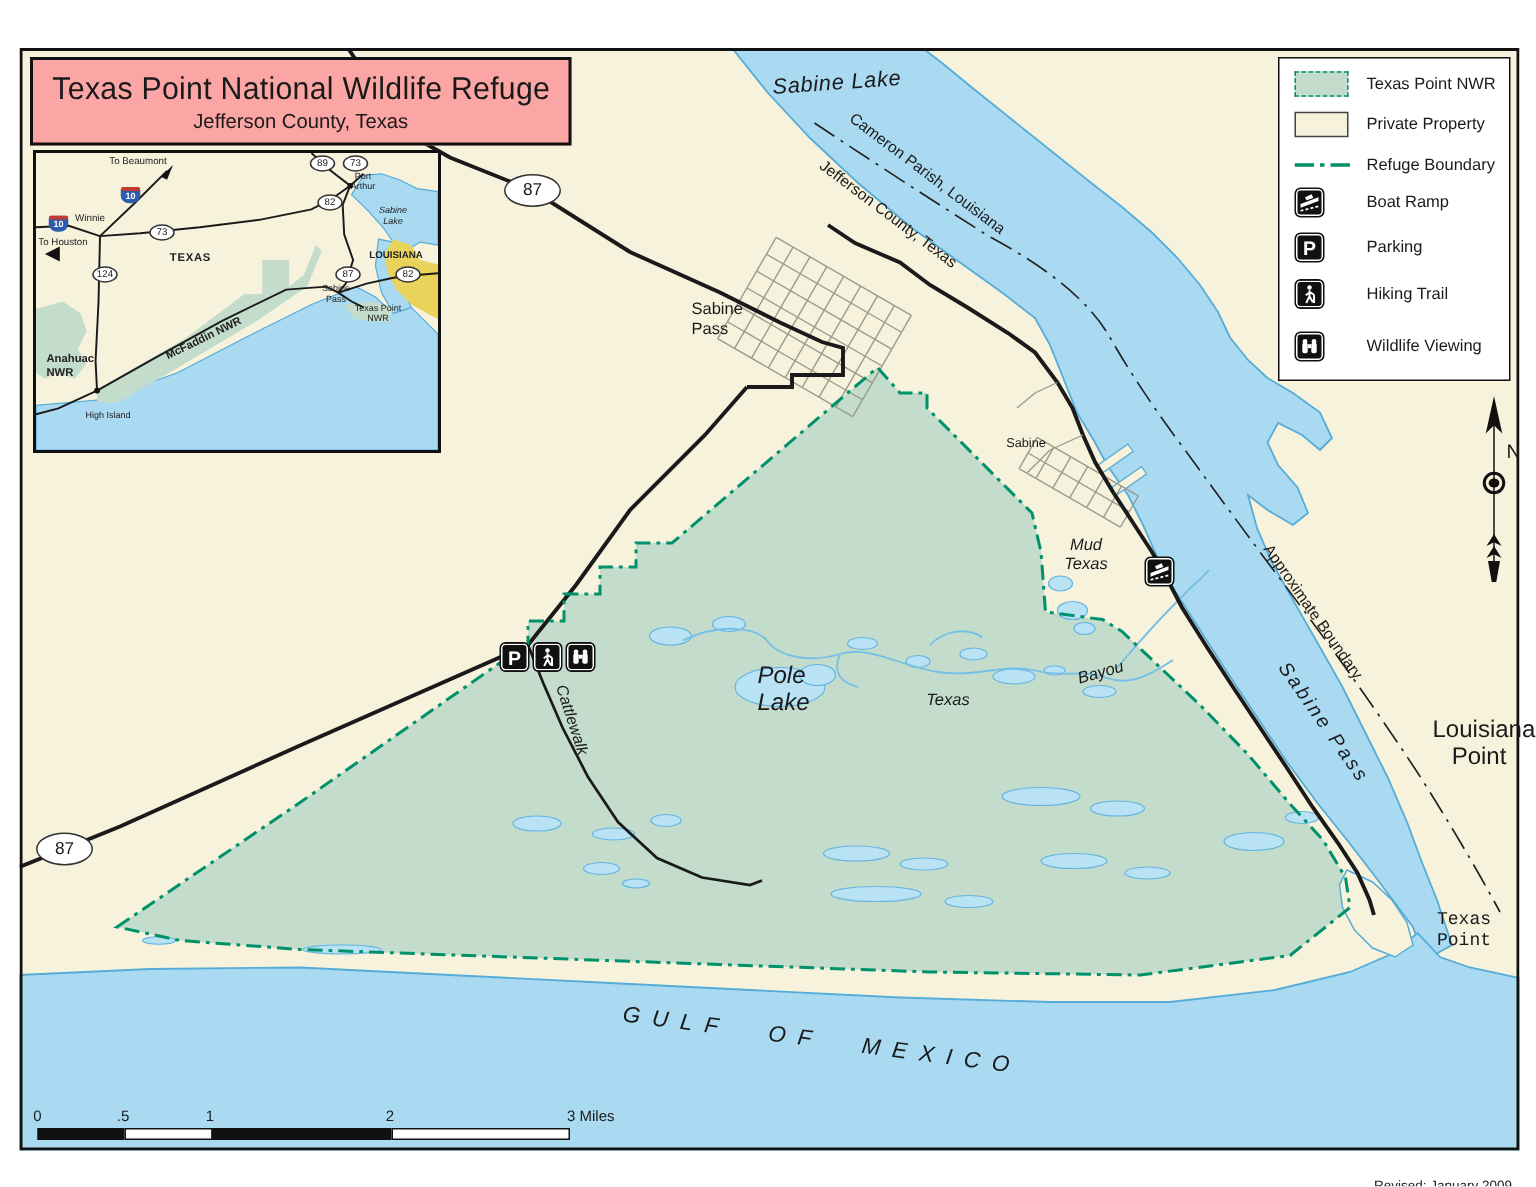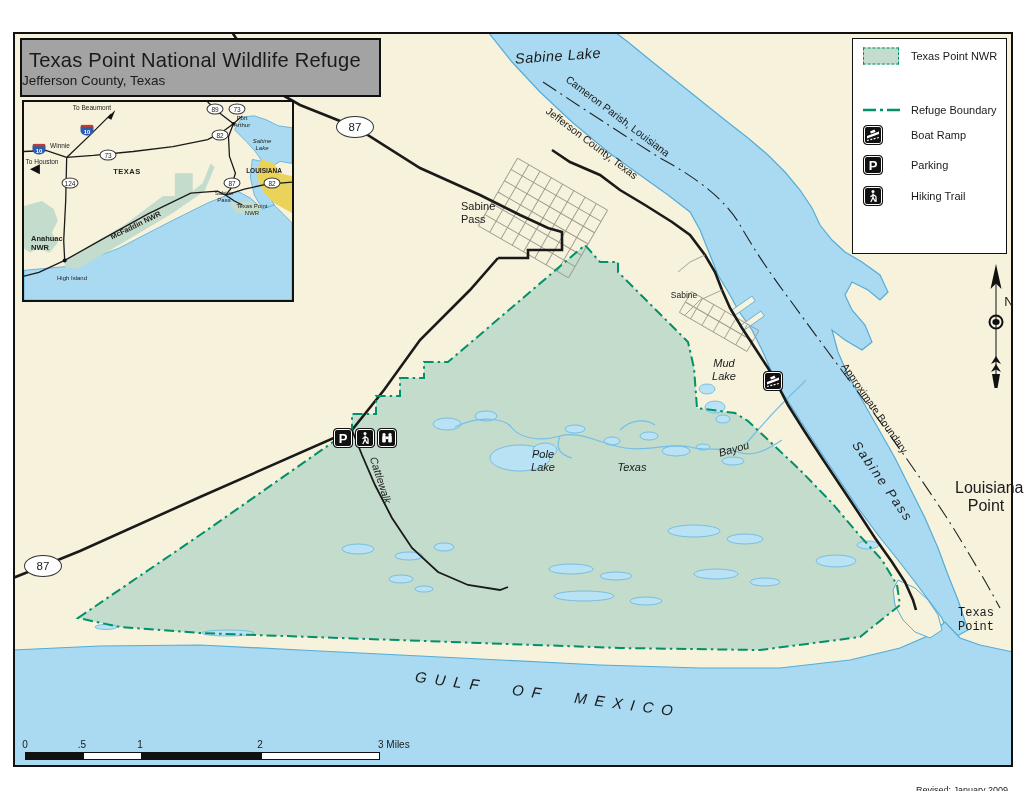--- a/index.html
+++ b/index.html
@@ -3,22 +3,22 @@
 <meta charset="utf-8">
 <style>
   html,body{margin:0;padding:0;background:#ffffff;}
   #page{position:relative;width:1024px;height:791px;background:#ffffff;overflow:hidden;
         font-family:"Liberation Sans",sans-serif;color:#1a1a1a;}
   .abs{position:absolute;}
   .lbl{position:absolute;transform:translate(-50%,-50%);white-space:nowrap;color:#1a1a1a;line-height:1.15;}
   .lbl.wrap{white-space:normal;text-align:center;}
   .it{font-style:italic;}
   
-  #title-box{left:20px;top:38px;width:357px;height:55px;background:#a3a3a3;border:2px solid #111;
-             display:flex;flex-direction:column;align-items:flex-start;justify-content:center;z-index:30;}
+  #title-box{left:20px;top:38px;width:357px;height:55px;background:#fca5a5;border:2px solid #111;
+             display:flex;flex-direction:column;align-items:center;justify-content:center;z-index:30;}
   #title-box .t1{font-size:21px;letter-spacing:.2px;transform:scaleX(.96);}
   #title-box .t2{font-size:13.5px;margin-top:1px;}
   
   #inset-box{left:22px;top:100px;width:268px;height:198px;background:#F6F2DC;border:2px solid #111;z-index:25;}
   #inset-box .lbl{color:#222;}
   .oval{position:absolute;transform:translate(-50%,-50%);background:#fff;border:1px solid #333;border-radius:50%;
         display:flex;align-items:center;justify-content:center;}
   .oval.small{width:15px;height:9px;font-size:6.5px;}
   .oval.big{width:36px;height:20px;font-size:11.5px;z-index:22;}
   .i10{position:absolute;transform:translate(-50%,-50%);width:13px;height:11px;background:#2B5CAD;color:#fff;
@@ -179,20 +179,24 @@
 <div id="title-box" class="abs">
   <div class="t1">Texas Point National Wildlife Refuge</div>
   <div class="t2">Jefferson County, Texas</div>
 </div>
 
 <div id="legend-box" class="abs">
   <div class="lg-row" style="top:5px;">
     <div class="lg-ic swatch" style="background:#C4DCCB;border:1.5px dashed #00916B;"></div>
     <div class="lg-tx">Texas Point NWR</div>
   </div>
+  <div class="lg-row" style="top:32px;">
+    <div class="lg-ic swatch" style="background:#F6F2DC;border:1px solid #444;"></div>
+    <div class="lg-tx">Private Property</div>
+  </div>
   <div class="lg-row" style="top:59px;">
     <div class="lg-ic">
       <svg width="40" height="6" viewBox="0 0 40 6">
             <line x1="0" y1="3" x2="40" y2="3" stroke="#00916B" stroke-width="2.4" stroke-dasharray="13 4 3 4"></line>
           </svg>
     </div>
     <div class="lg-tx">Refuge Boundary</div>
   </div>
   <div class="lg-row" style="top:84px;">
     <div class="lg-ic picon">
@@ -211,20 +215,32 @@
     <div class="lg-tx">Parking</div>
   </div>
   <div class="lg-row" style="top:145px;padding-left:48px;">
     <div class="lg-ic picon">
       <svg width="14" height="14" viewBox="0 0 14 14" stroke="#fff" fill="none" stroke-width="1.3">
         <circle cx="7" cy="2.6" r="1.5" fill="#fff" stroke="none"></circle>
         <path d="M7,4.5 L7,8.5 M7,8.5 L4.8,13 M7,8.5 L9.2,12.5 M7,5.5 L10,7.5 M10,7.5 L10,13 M7,6 L4.5,7.8"></path>
       </svg>
     </div>
     <div class="lg-tx">Hiking Trail</div>
+  </div>
+  <div class="lg-row" style="top:180px;">
+    <div class="lg-ic picon">
+      <svg width="14" height="14" viewBox="0 0 14 14" fill="#fff">
+        <circle cx="4" cy="3.6" r="1.6"></circle>
+            <circle cx="10" cy="3.6" r="1.6"></circle>
+        <rect x="2.2" y="4.5" width="3.6" height="7" rx="1.2"></rect>
+        <rect x="8.2" y="4.5" width="3.6" height="7" rx="1.2"></rect>
+        <rect x="5.8" y="5.5" width="2.4" height="2.6"></rect>
+      </svg>
+    </div>
+    <div class="lg-tx">Wildlife Viewing</div>
   </div>
 </div>
 
 <div id="inset-box" class="abs">
   <svg width="268" height="198" viewBox="0 0 270 200" preserveAspectRatio="none">
     <rect x="0" y="0" width="270" height="200" fill="#F6F2DC"></rect>
 
     <path d="M0,170 L45,166 95,148 145,122 185,102 215,90 228,97 240,108 252,104 270,122 L270,200 L0,200 Z" fill="#A9DAF1" stroke="#55ACD8" stroke-width="0.8"></path>
 
     <path d="M212,28 L220,15 232,14 244,18 256,24 270,26 L270,62 258,60 248,66 240,60 233,50 224,40 Z" fill="#A9DAF1" stroke="#55ACD8" stroke-width="0.8"></path>
@@ -295,22 +311,22 @@
   <div class="oval small" style="left:248px;top:81px;">
         <span>82</span>
       </div>
 </div>
 
 <div class="lbl it" style="left:558px;top:56px;font-size:14.5px;transform:translate(-50%,-50%) rotate(-4deg);letter-spacing:.5px;">Sabine Lake</div>
 <div class="lbl" style="left:618px;top:116px;font-size:10.5px;transform:translate(-50%,-50%) rotate(37deg);">Cameron Parish, Louisiana</div>
 <div class="lbl" style="left:592px;top:143px;font-size:10.5px;transform:translate(-50%,-50%) rotate(37deg);">Jefferson County, Texas</div>
 <div class="lbl wrap" style="left:484px;top:213px;font-size:11px;width:46px;text-align:left;">Sabine Pass</div>
 <div class="lbl" style="left:684px;top:296px;font-size:8.5px;">Sabine</div>
-<div class="lbl wrap it" style="left:724px;top:370px;font-size:11px;width:34px;">Mud Lake</div>
-<div class="lbl wrap it" style="left:543px;top:461px;font-size:11px;width:32px;">Pole Lake</div>
+<div class="lbl wrap it" style="left:724px;top:370px;font-size:11px;width:34px;">Mud Texas</div>
+<div class="lbl wrap it" style="left:521px;top:461px;font-size:16px;width:32px;">Pole Lake</div>
 <div class="lbl it" style="left:632px;top:467px;font-size:11px;">Texas</div>
 <div class="lbl it" style="left:734px;top:449px;font-size:11px;transform:translate(-50%,-50%) rotate(-16deg);">Bayou</div>
 <div class="lbl it" style="left:381px;top:480px;font-size:10.5px;transform:translate(-50%,-50%) rotate(72deg);">Cattlewalk</div>
 <div class="lbl" style="left:875px;top:408px;font-size:10.5px;transform:translate(-50%,-50%) rotate(55deg);">Approximate Boundary</div>
 <div class="lbl it" style="left:882px;top:482px;font-size:13px;letter-spacing:2px;transform:translate(-50%,-50%) rotate(55deg);">Sabine Pass</div>
 <div class="lbl wrap" style="left:986px;top:497px;font-size:16px;width:62px;">Louisiana Point</div>
 <div class="lbl wrap" style="left:976px;top:621px;font-size:12px;width:42px;font-family:Liberation Mono, monospace;">Texas Point</div>
 <div class="lbl it" style="left:548px;top:694px;font-size:15px;letter-spacing:8px;word-spacing:14px;transform:translate(-50%,-50%) rotate(7.5deg);">GULF  OF  MEXICO</div>
 
 <div class="oval big" style="left:355px;top:127px;">

